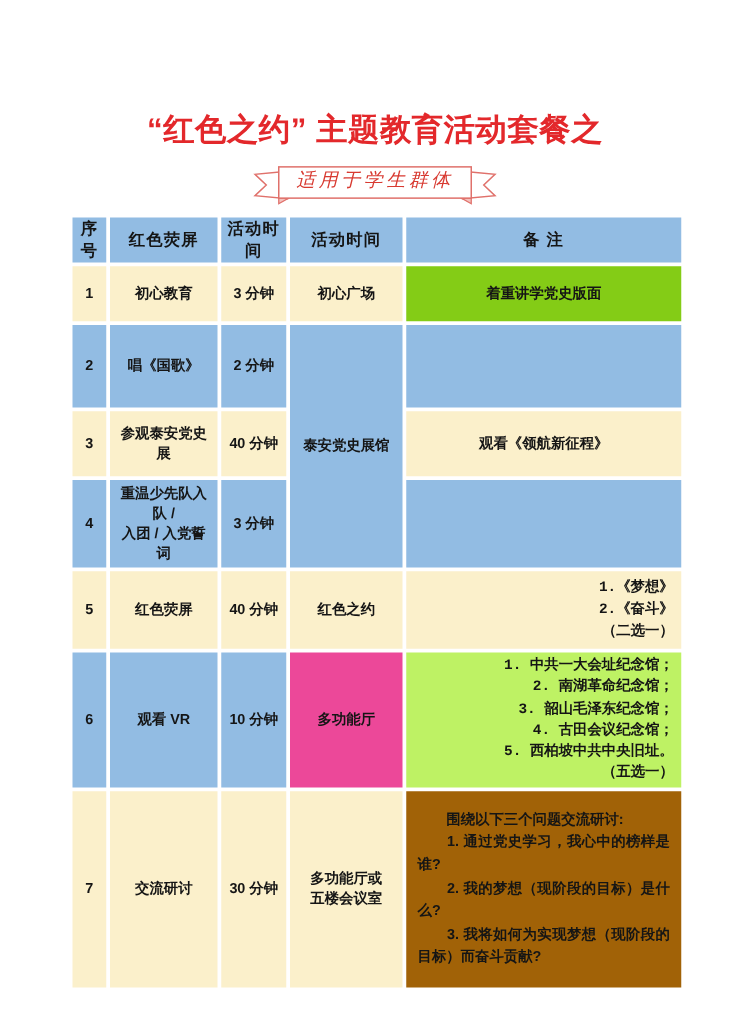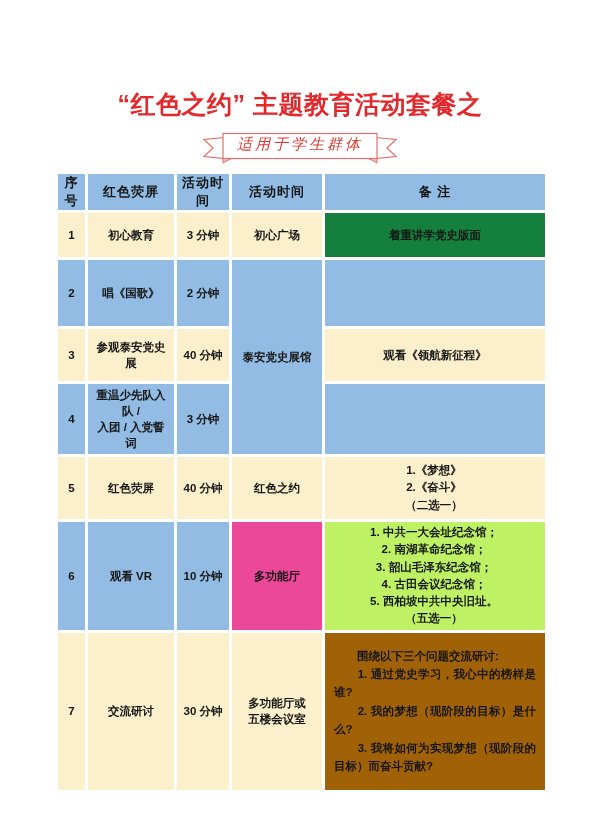--- a/index.html
+++ b/index.html
@@ -35,22 +35,22 @@
   th{
     font-size:13px;text-align:center;vertical-align:middle;
     letter-spacing:1px;padding:0;
   }
   td{
     font-size:11.5px;text-align:center;vertical-align:middle;
     line-height:1.4;padding:2px 4px;word-break:break-all;
   }
   .wrap{white-space:pre-line;}
   td.note-list{
-    text-align:center;padding-right:6px;
-    white-space:pre-line;line-height:1.5;
+    text-align:right;padding-right:6px;
+    white-space:pre-line;line-height:1.5;font-family:Liberation Mono, monospace;
   }
   td.note-just{
     text-align:justify;padding-left:9px;padding-right:9px;
     white-space:pre-line;line-height:1.6;
   }
   tr.hr{height:25px;}
   tr.r1{height:44px;}
   tr.r2{height:66px;}
   tr.r3{height:52px;}
   tr.r4{height:70px;}
@@ -94,21 +94,21 @@
         <th style="background:#92BCE3">活动时间</th>
         <th style="background:#92BCE3">备 注</th>
       </tr>
     </thead>
     <tbody>
       <tr class="r1">
         <td style="background:#FBF0CB">1</td>
         <td style="background:#FBF0CB">初心教育</td>
         <td style="background:#FBF0CB">3 分钟</td>
         <td style="background:#FBF0CB">初心广场</td>
-        <td style="background:#15803d">着重讲学党史版面</td>
+        <td style="background:#84cc16">着重讲学党史版面</td>
       </tr>
       <tr class="r2">
         <td style="background:#92BCE3">2</td>
         <td style="background:#92BCE3">唱《国歌》</td>
         <td style="background:#92BCE3">2 分钟</td>
         <td style="background:#92BCE3" rowspan="3">泰安党史展馆</td>
         <td style="background:#92BCE3"></td>
       </tr>
       <tr class="r3">
         <td style="background:#FBF0CB">3</td>

